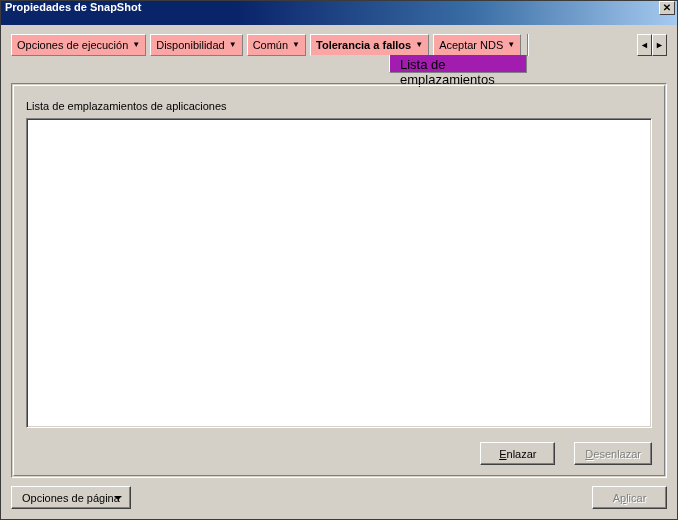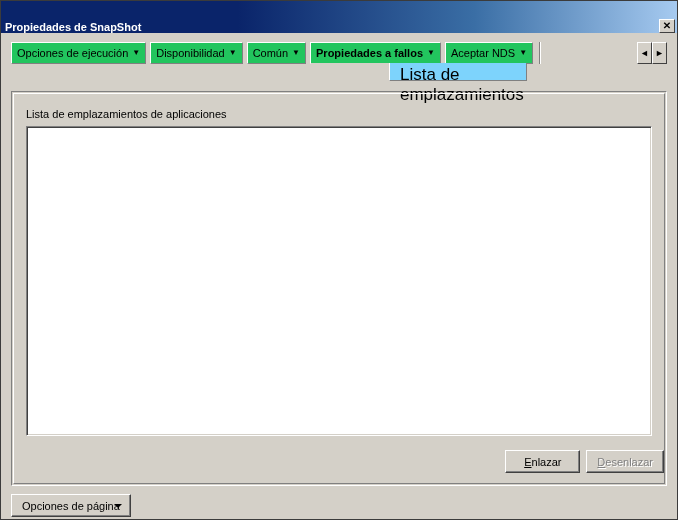--- a/index.html
+++ b/index.html
@@ -7,25 +7,25 @@
   body {
     width: 678px;
     height: 520px;
     font-family: Tahoma, "MS Sans Serif", Arial, sans-serif;
     font-size: 11px;
     background: #d4d0c8;
     overflow: hidden;
     border: 1px solid #3b3b3b;
   }
   .titlebar {
-    height: 32px;
+    height: 24px;
     background: linear-gradient(to right, #0a246a 0%, #0a246a 35%, #3a6ea5 70%, #a6caf0 100%);
     color: #fff;
     display: flex;
-    align-items: flex-end;
+    align-items: flex-start;
     font-weight: bold;
     padding: 0 2px 0 4px;
   }
   .titlebar .title { flex: 1; }
   .title-close {
     width: 16px;
     height: 14px;
     background: #d4d0c8;
     border: 1px solid #fff;
     border-right-color: #404040;
@@ -44,21 +44,21 @@
     padding: 9px 10px 0 10px;
     position: relative;
   }
   .tabstrip {
     display: flex;
     align-items: stretch;
     gap: 4px;
     height: 22px;
   }
   .tab {
-    background: #22c55e;
+    background: #fca5a5;
     border-top: 1px solid #fff;
     border-left: 1px solid #fff;
     border-right: 1px solid #808080;
     border-bottom: 1px solid #808080;
     padding: 0 5px;
     display: flex;
     align-items: center;
     gap: 4px;
     white-space: nowrap;
     cursor: default;
@@ -99,26 +99,26 @@
     background: linear-gradient(to right,#808080 0 1px,#fff 1px 2px);
     margin: 0 2px;
   }
   .subtab-row {
     display: flex;
     height: 18px;
     margin-top: -1px;
     position: relative;
   }
   .subtab {
-    background: #7dd3fc;
+    background: #a21caf;
     border-left: 1px solid #fff;
     border-right: 1px solid #808080;
     border-bottom: 1px solid #808080;
     padding: 2px 10px 0 10px;
-    font-size: 17px;
+    font-size: 13px;
     color: #000;
     cursor: default;
     margin-left: 378px;
     width: 138px;
   }
   .panel {
     margin: 10px 10px 0 10px;
     border-top: 1px solid #808080;
     border-left: 1px solid #808080;
     border-bottom: 1px solid #fff;
@@ -146,42 +146,42 @@
     background: #fff;
     border-top: 1px solid #808080;
     border-left: 1px solid #808080;
     border-bottom: 1px solid #fff;
     border-right: 1px solid #fff;
     box-shadow: inset 1px 1px 0 #404040, inset -1px -1px 0 #d4d0c8;
   }
   .panel-buttons {
     position: absolute;
     bottom: 10px;
-    right: 0;
+    right: 12px;
     display: flex;
     gap: 6px;
   }
   .btn {
     min-width: 75px;
     height: 23px;
     background: #d4d0c8;
     border-top: 1px solid #fff;
     border-left: 1px solid #fff;
     border-right: 1px solid #404040;
     border-bottom: 1px solid #404040;
     box-shadow: inset -1px -1px 0 #808080;
     padding: 0 10px;
     display: flex;
     align-items: center;
     justify-content: center;
     font-size: 11px;
     color: #000;
     cursor: default;
   }
-  .btn.disabled { color: #808080; text-shadow: 1px 1px 0 #fff; }
+  .btn.disabled { color: #808080; text-shadow: 1px 1px 0 #fff; margin-left: 13px; }
   .btn .ul { text-decoration: underline; }
   .btn.disabled .ul { text-decoration-color: #808080; }
   .footer {
     display: flex;
     align-items: center;
     gap: 6px;
     padding: 8px 10px 0 10px;
   }
   .footer .spacer { flex: 1; }
   .footer .btn { min-width: 75px; }
@@ -220,21 +220,21 @@
     </div>
     <div class="tab">
       <span>Disponibilidad</span>
       <span class="arrow">▼</span>
     </div>
     <div class="tab">
       <span>Común</span>
       <span class="arrow">▼</span>
     </div>
     <div class="tab active">
-      <span>Propiedades a fallos</span>
+      <span>Tolerancia a fallos</span>
       <span class="arrow">▼</span>
     </div>
     <div class="tab">
       <span>Aceptar NDS</span>
       <span class="arrow">▼</span>
     </div>
     <div class="divider"></div>
     <div class="nav-arrows">
       <div class="nav-btn">
         <span>◄</span>
@@ -264,13 +264,16 @@
       </div>
     </div>
   </div>
 </div>
 
 <div class="footer">
   <div class="btn page-opts-btn">
     <span>Opciones de página</span>
   </div>
   <div class="spacer"></div>
+  <div class="btn disabled">
+    <span>A<span class="ul">p</span>licar</span>
+  </div>
 </div>
 
 </body></html>

